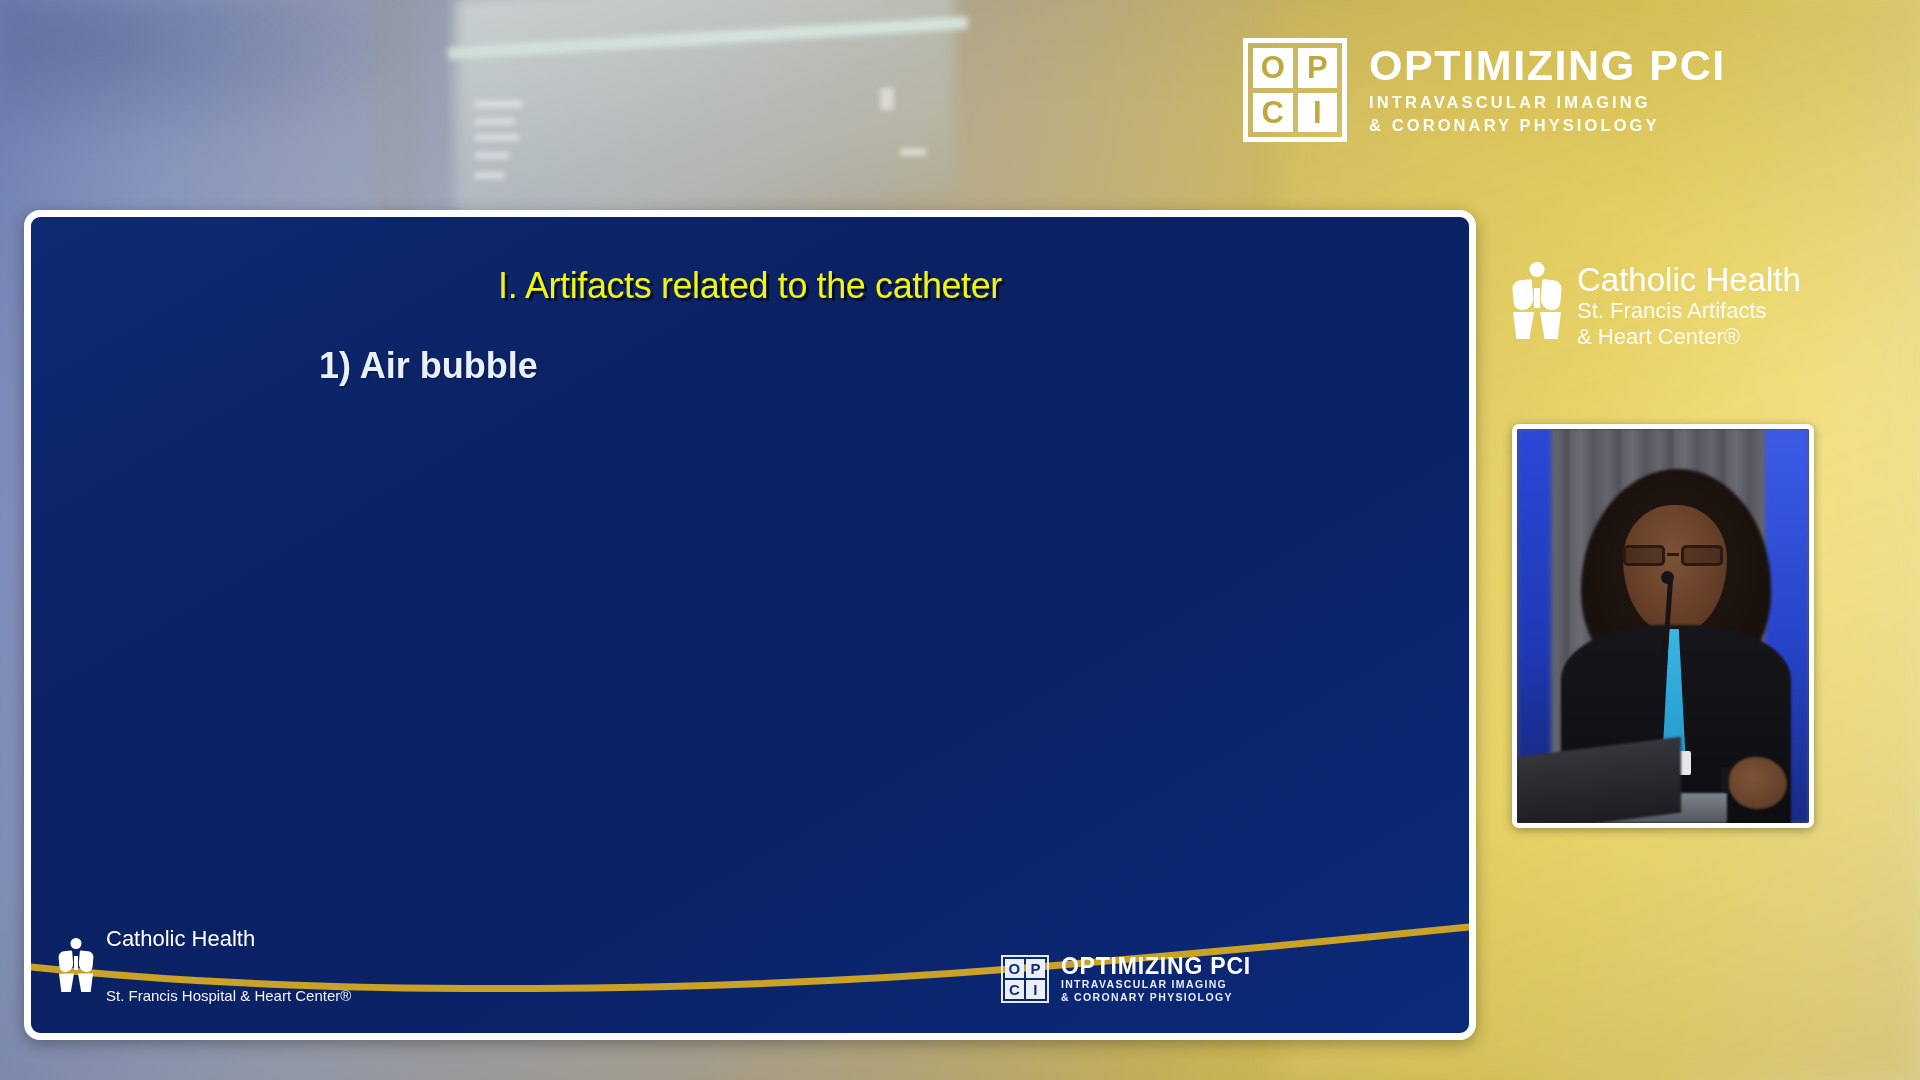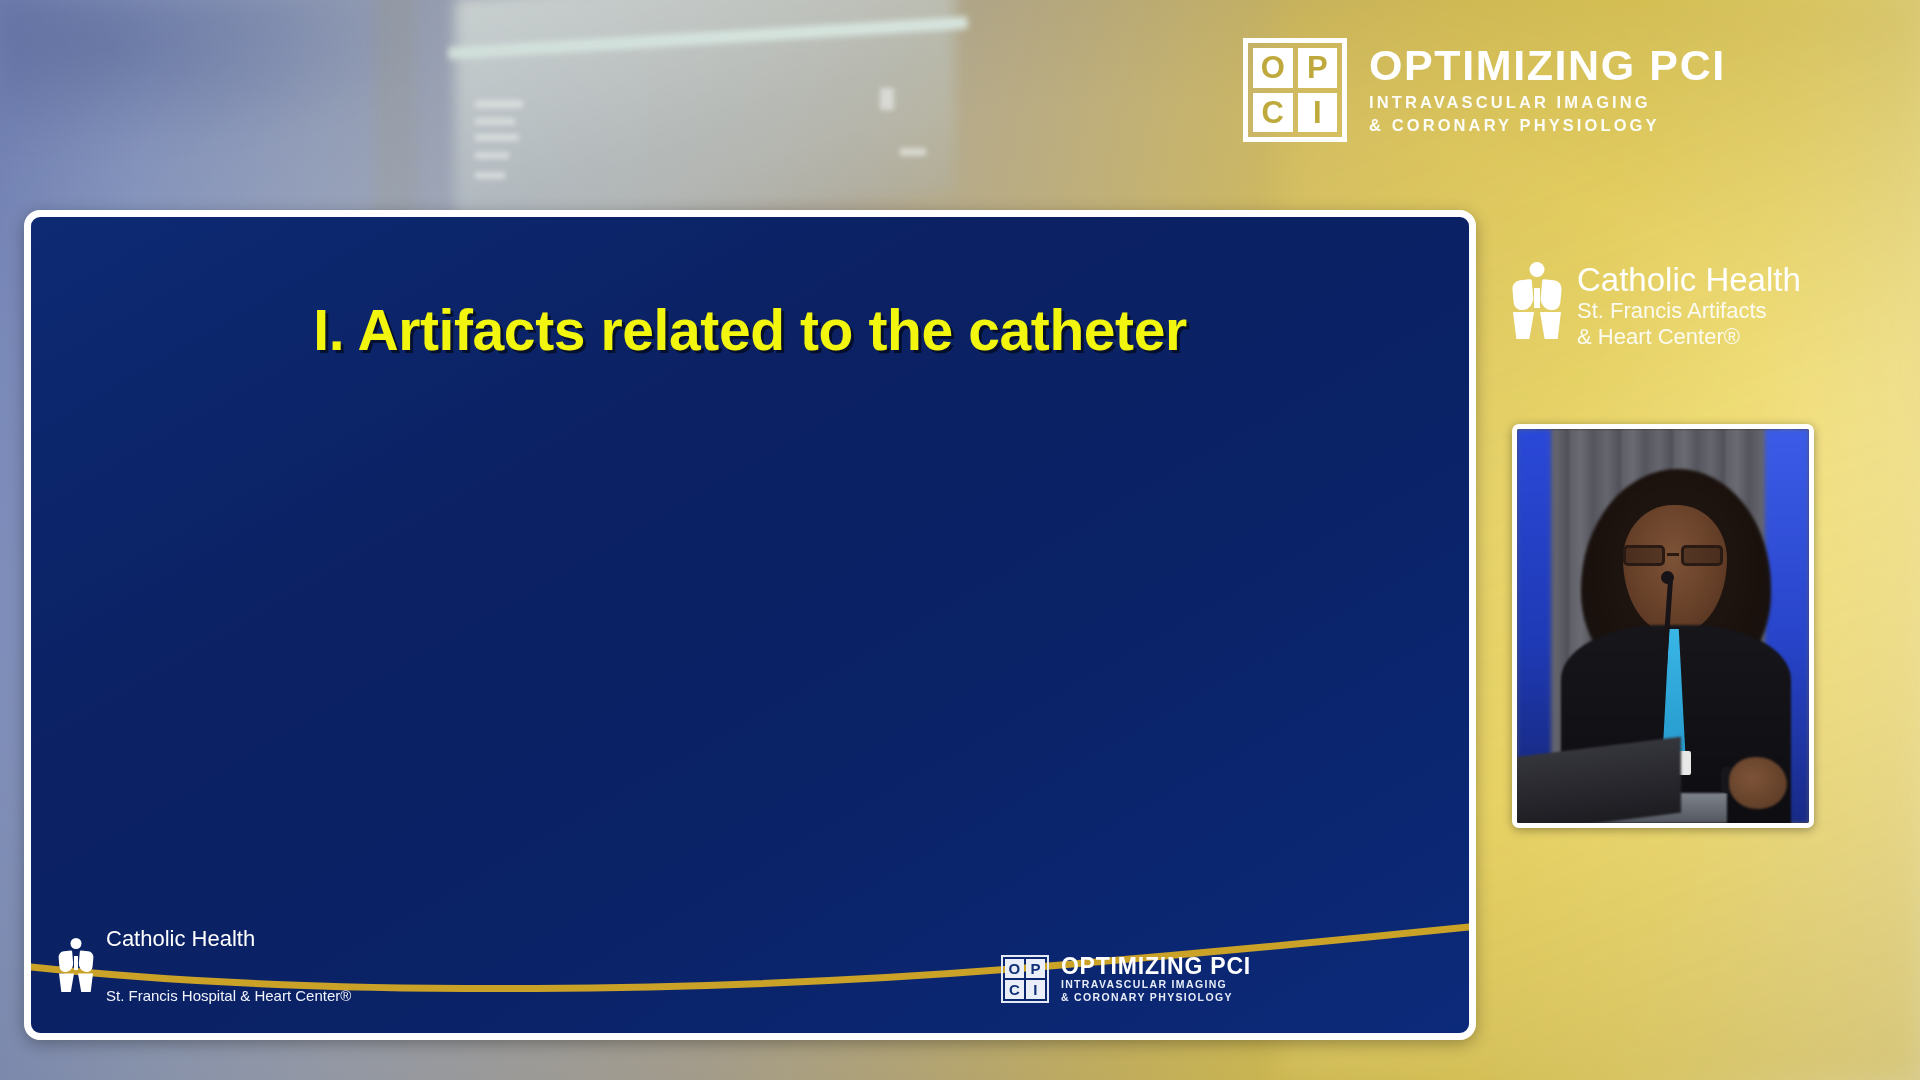--- a/index.html
+++ b/index.html
@@ -276,26 +276,25 @@
     border-radius: 16px;
     overflow: hidden;
     box-shadow: 0 4px 16px rgba(0,0,0,.30);
   }
 
   .slide-title {
     position: absolute;
     left: 0; right: 0; top: 48px;
     text-align: center;
     color: #f2f50e;
-    font-size: 57px;
-    font-weight: 700;
+    font-size: 36px;
+    font-weight: 400;
     letter-spacing: -0.4px;
     text-shadow: 3px 3px 0 rgba(0,0,0,.55);
     font-family: "Liberation Sans", sans-serif;
-    margin-top: 32px;
   }
 
   .body-list {
     position: absolute;
     left: 0; right: 0; top: 128px;
   }
   .body-line {
     color: #e9f0fb;
     font-weight: 700;
     font-family: "Liberation Sans", sans-serif;
@@ -429,20 +428,21 @@
       <div class="sp-clicker"></div>
       <div class="sp-hand"></div>
     </div>
   </div>
 
   <div class="slide">
 
     <div class="slide-title">I. Artifacts related to the catheter</div>
 
     <div class="body-list">
+      <div class="body-line lvl-1">1) Air bubble</div>
     </div>
 
     <div class="footer-band">
       <svg class="footer-curve" viewBox="0 0 1438 120" preserveAspectRatio="none">
         <path d="M0,54 C300,86 700,80 1030,52 C1220,36 1340,24 1438,14" stroke="#c9a227" stroke-width="7" fill="none" stroke-linecap="round"></path>
       </svg>
 
       <div class="footer-ch">
         <div class="ch-mark">
           <div class="chf-head" style="width:11px;height:11px;"></div>

